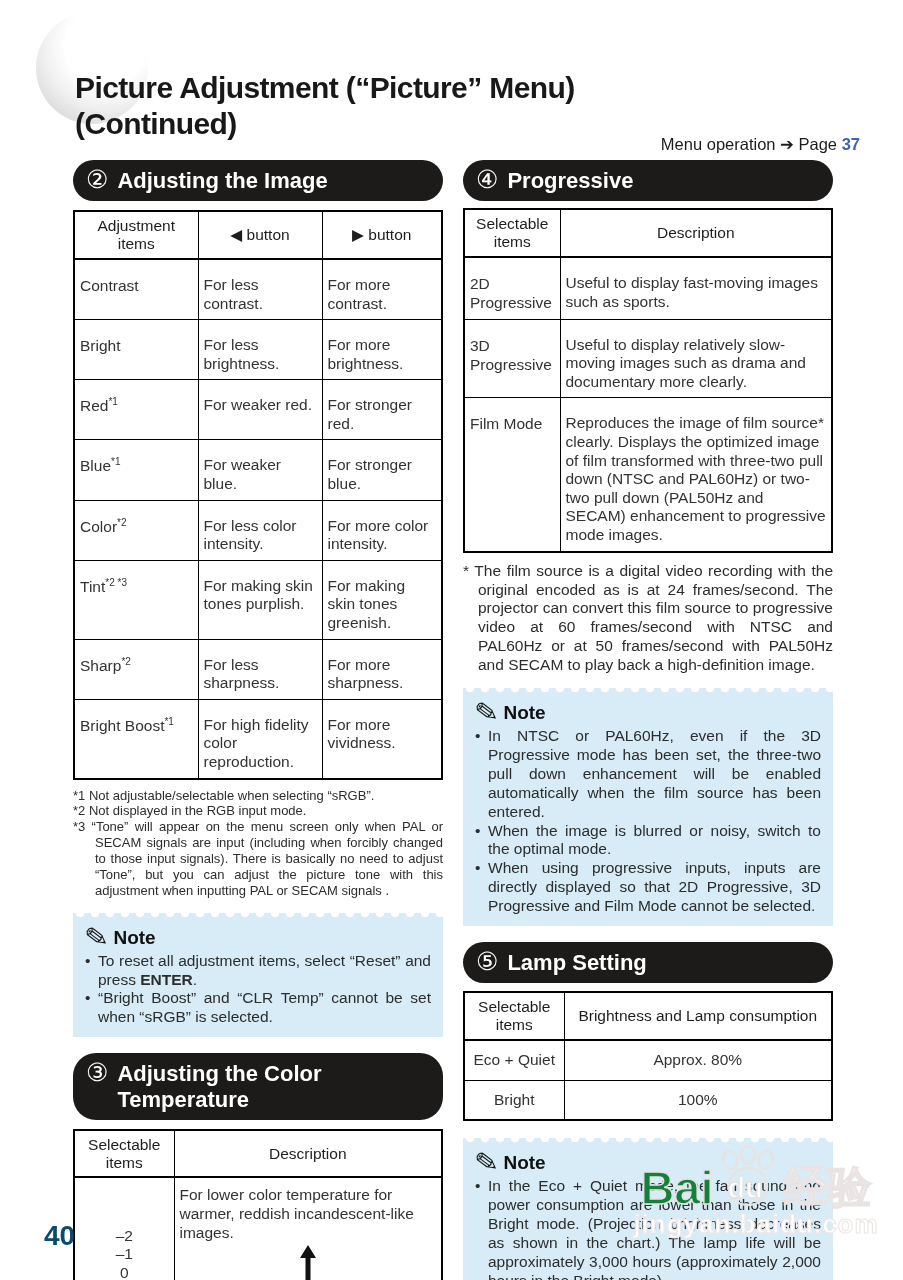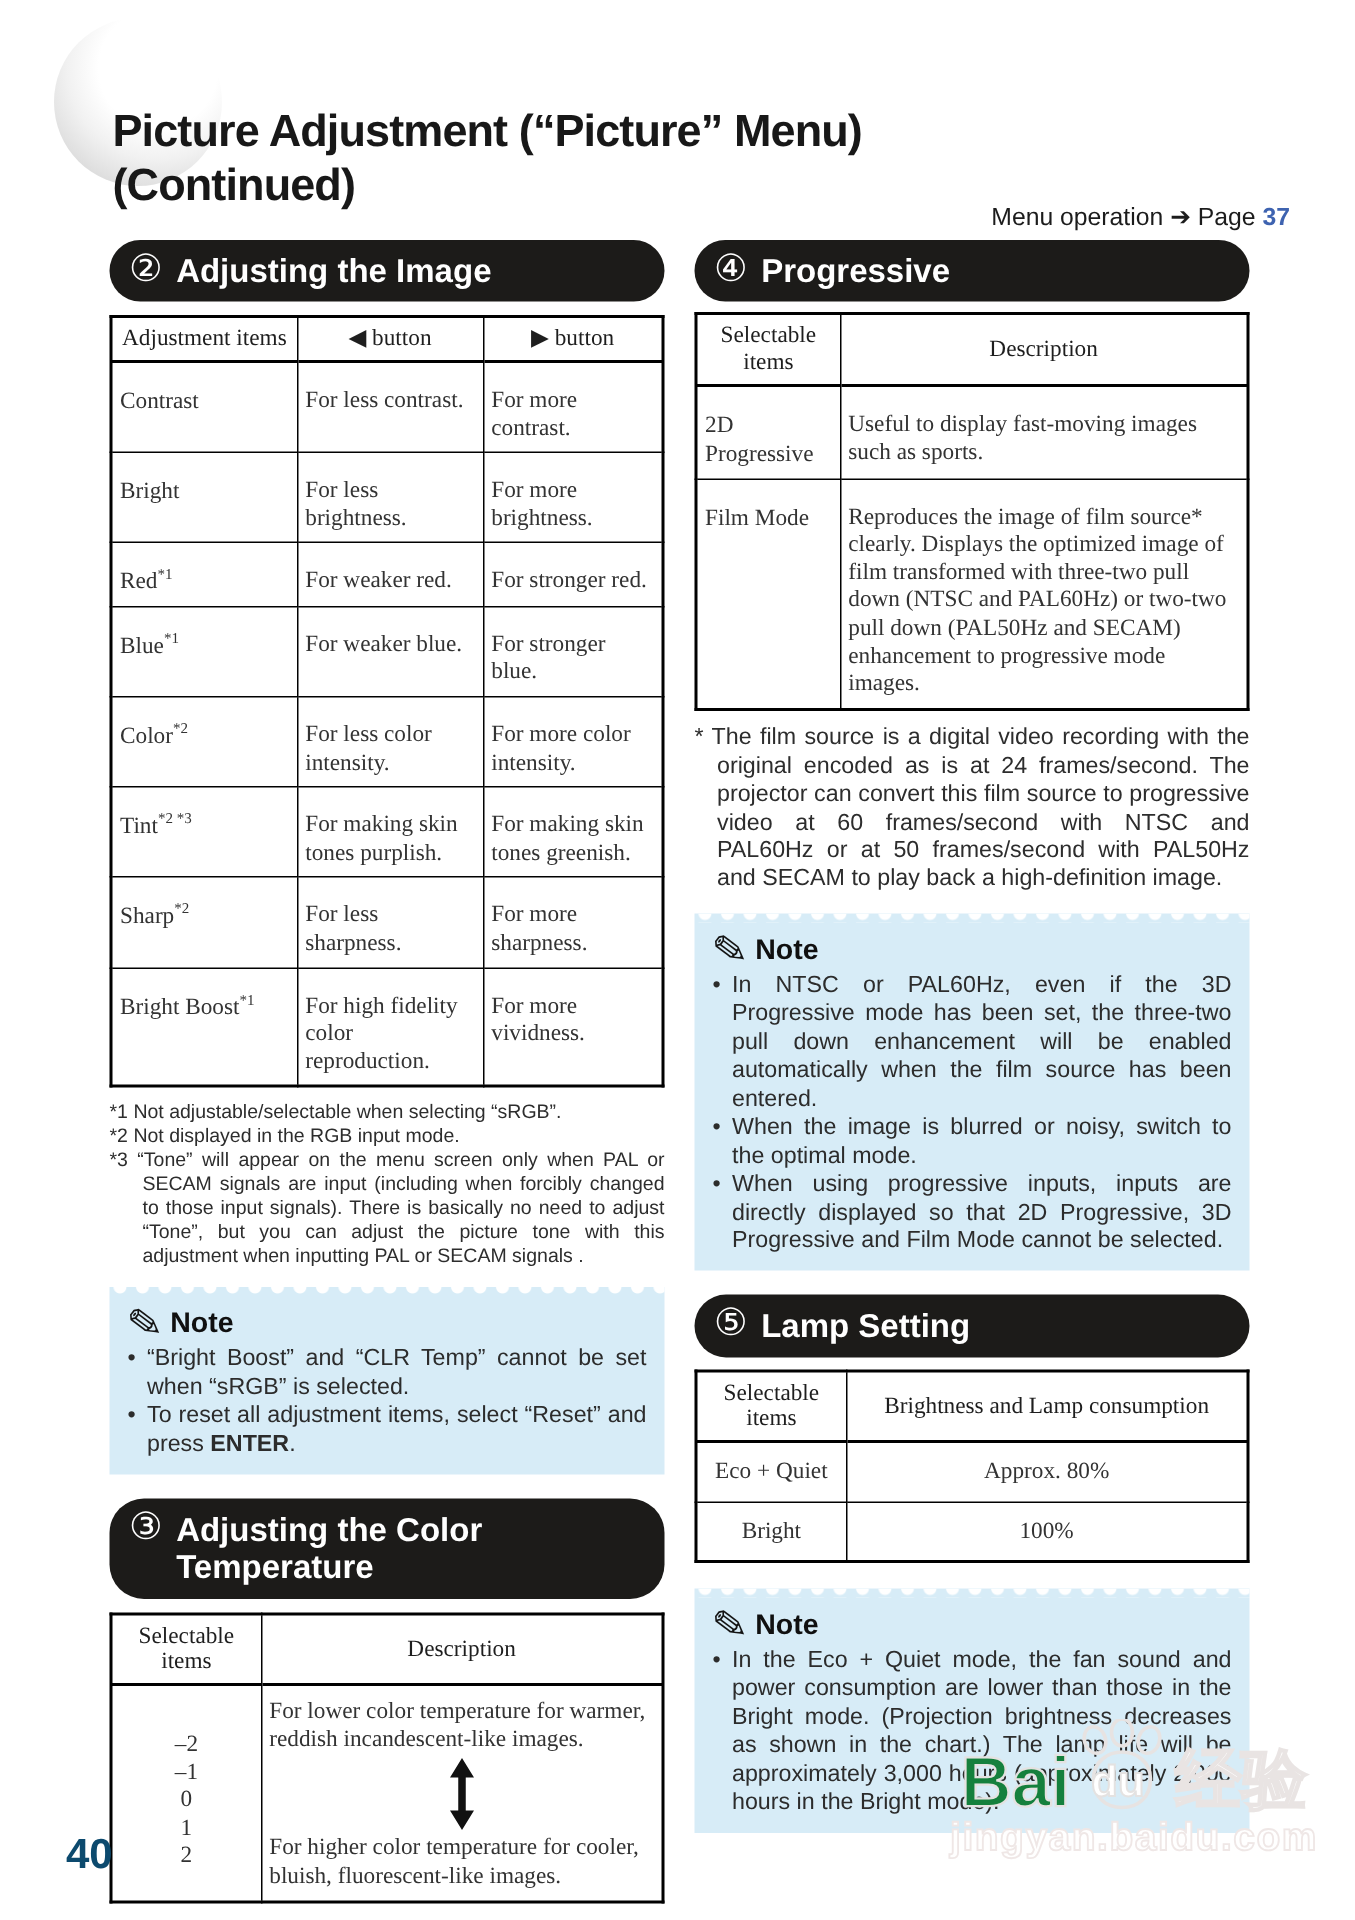--- a/index.html
+++ b/index.html
@@ -24,21 +24,21 @@
   .col-left{ left:73px; }
   .col-right{ left:463px; }
 
   .pill{
     background:#1c1b19; color:#fff; border-radius:23px; padding:6px 14px 8px 13px;
     display:flex; gap:9px; align-items:flex-start;
   }
   .pill-num{ font-size:25px; line-height:1.05; font-weight:normal; flex:0 0 auto; }
   .pill-text{ font-weight:bold; font-size:22px; line-height:1.15; padding-top:2px; }
 
-  table.tbl{ width:100%; border-collapse:collapse; border:2px solid #000; background:#fff;font-family:Liberation Serif, serif; }
+  table.tbl{ width:100%; border-collapse:collapse; border:2px solid #000; background:#fff; }
   .tbl th{
     border:1px solid #000; border-bottom-width:2px; font-weight:normal; font-size:15.5px;
     color:#1e1e1e; text-align:center; vertical-align:middle; padding:5px 4px; line-height:1.15;
   }
   .tbl td{
     border:1px solid #000; font-size:15.5px; color:#333; vertical-align:top;
     padding:16px 5px 6px; line-height:1.2;
   }
   sup{ font-size:10px; line-height:0; }
 
@@ -166,22 +166,22 @@
       <div class="fn"><span>*2</span> <span>Not displayed in the RGB input mode.</span></div>
       <div class="fn"><span>*3</span> <span>“Tone” will appear on the menu screen only when PAL or SECAM signals are input (including when forcibly changed to those input signals). There is basically no need to adjust “Tone”, but you can adjust the picture tone with this adjustment when inputting PAL or SECAM signals .</span></div>
     </div>
 
     <div class="note">
       <div class="note-head">
         <span class="note-icon">✎</span>
         <span class="note-title">Note</span>
       </div>
       <ul>
+        <li><span>To reset all adjustment items, select “Reset” and press </span><b>ENTER</b><span>.</span></li>
         <li>“Bright Boost” and “CLR Temp” cannot be set when “sRGB” is selected.</li>
-        <li><span>To reset all adjustment items, select “Reset” and press </span><b>ENTER</b><span>.</span></li>
       </ul>
     </div>
 
     <div class="pill mt16">
       <span class="pill-num">③</span>
       <span class="pill-text" style="max-width:255px;">Adjusting the Color Temperature</span>
     </div>
 
     <table class="tbl mt9">
       <colgroup>
@@ -227,20 +227,24 @@
           <col>
         </colgroup>
       <tbody>
           <tr>
         <th>Selectable items</th>
         <th>Description</th>
       </tr>
       <tr>
         <td class="item-cell">2D Progressive</td>
         <td>Useful to display fast-moving images such as sports.</td>
+      </tr>
+      <tr>
+        <td class="item-cell">3D Progressive</td>
+        <td>Useful to display relatively slow-moving images such as drama and documentary more clearly.</td>
       </tr>
       <tr>
         <td class="item-cell">Film Mode</td>
         <td>Reproduces the image of film source* clearly. Displays the optimized image of film transformed with three-two pull down (NTSC and PAL60Hz) or two-two pull down (PAL50Hz and SECAM) enhancement to progressive mode images.</td>
       </tr>
     </tbody>
       </table>
 
     <div class="fn-star"><span>*</span> <span>The film source is a digital video recording with the original encoded as is at 24 frames/second. The projector can convert this film source to progressive video at 60 frames/second with NTSC and PAL60Hz or at 50 frames/second with PAL50Hz and SECAM to play back a high-definition image.</span></div>
 

